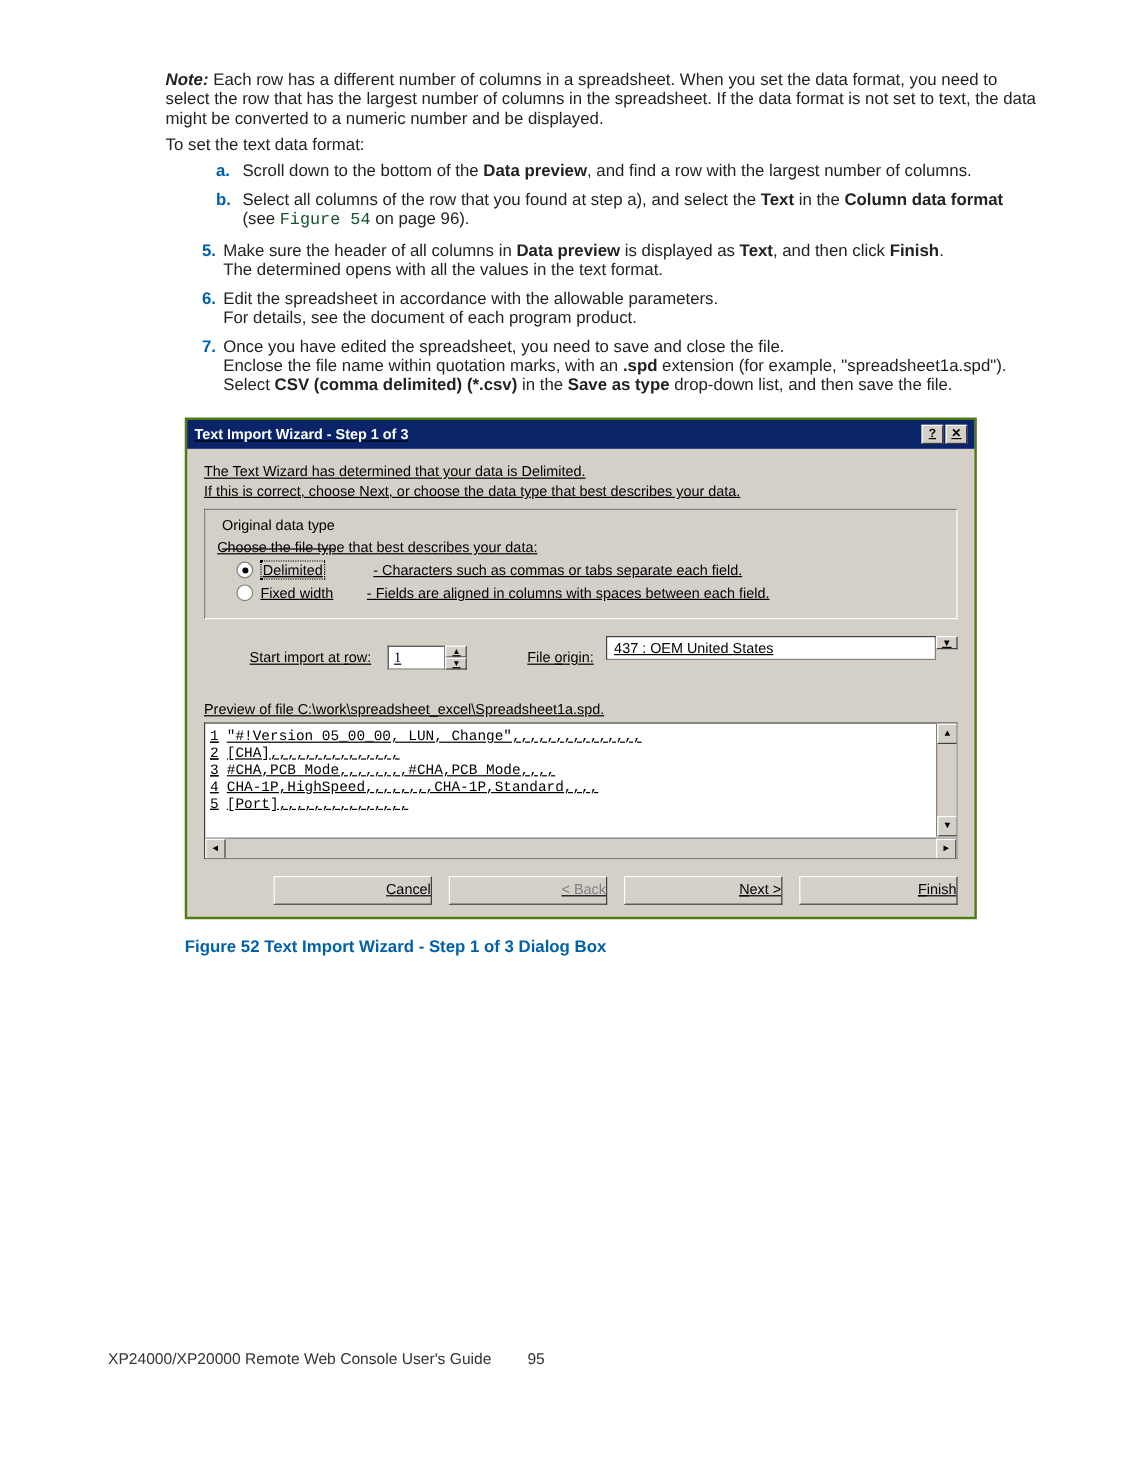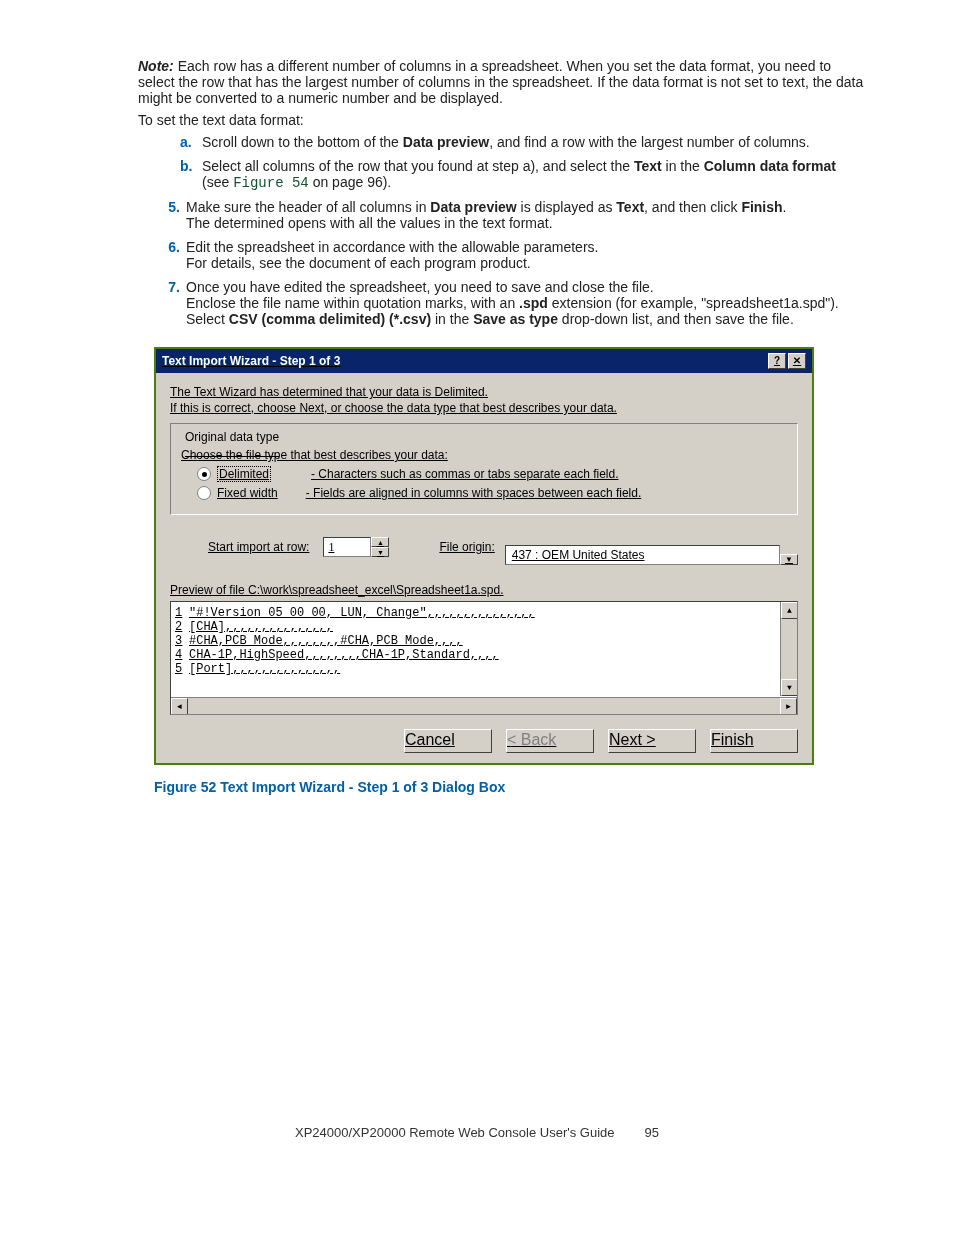--- a/index.html
+++ b/index.html
@@ -91,21 +91,21 @@
     border-top-color:#404040; border-left-color:#404040;
     font-family:Tahoma; font-size:12px; padding: 1px 4px;
   }
   .spinbtns { display:flex; flex-direction:column; }
   .spinbtn {
     width:16px;height:10px;background:#d4d0c8;
     border:1px solid #fff; border-right-color:#404040;border-bottom-color:#404040;
     font-size:7px; display:flex;align-items:center;justify-content:center;
   }
   .combo {
-    display:inline-flex; align-items:flex-end; height:36px; flex:1;
+    display:inline-flex; align-items:flex-start; height:36px; flex:1;
   }
   .combo .cval {
     flex:1; background:#fff; border:1px solid #808080;
     border-top-color:#404040; border-left-color:#404040;
     padding:2px 6px; font-size:12px;
   }
   .combo .cbtn {
     width:16px; background:#d4d0c8;
     border:1px solid #fff; border-right-color:#404040;border-bottom-color:#404040;
     display:flex;align-items:center;justify-content:center;font-size:8px;
@@ -128,28 +128,28 @@
   .preview-hscroll {
     position:absolute; left:0; right:0; bottom:0; height:16px;
     background:#d4d0c8; border-top:1px solid #808080;
     display:flex; justify-content:space-between;
   }
   .sbtn { width:15px;height:15px;background:#d4d0c8;border:1px solid #fff;border-right-color:#404040;border-bottom-color:#404040;font-size:8px;display:flex;align-items:center;justify-content:center;}
   .dlg-buttons { display:flex; justify-content:flex-end; gap:14px; margin-top:14px; }
   .dlg-btn {
     width:86px; height:22px; background:#d4d0c8;
     border:1px solid #fff; border-right-color:#404040;border-bottom-color:#404040;
-    text-align:left; line-height:20px; font-size:16px;
+    text-align:right; line-height:20px; font-size:12px;padding-left:44px;
   }
   .dlg-btn.disabled { color:#808080; }
   .u { text-decoration: underline; }
   .figure-caption { color:#0060a8; font-weight:bold; margin-left:64px; margin-top:14px; font-size:14px;}
   .footer {
     position:absolute; bottom:40px; right:90px; left:90px;
-    display:flex; justify-content:center; gap:30px;
+    display:flex; justify-content:flex-start; gap:30px;
     font-size:13px; color:#333;
   }
   .footer .pn { }
 </style>
 </head>
 <body>
 
 <div class="page">
 
   <div class="note-block">

